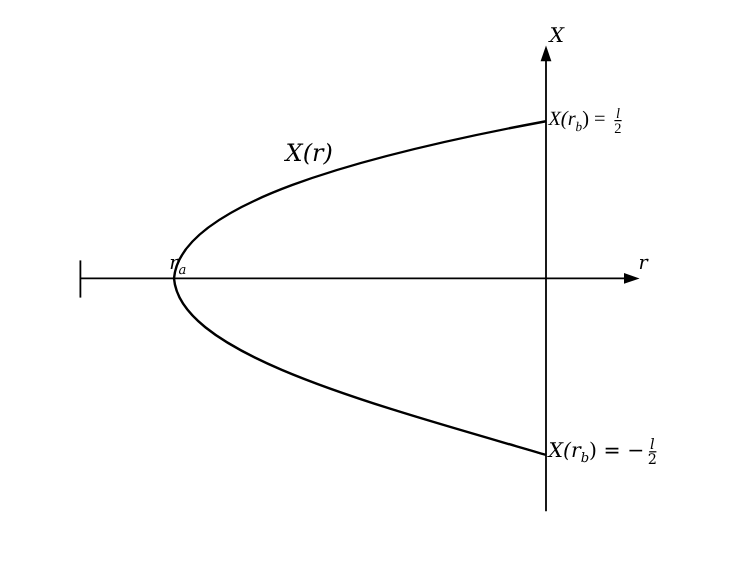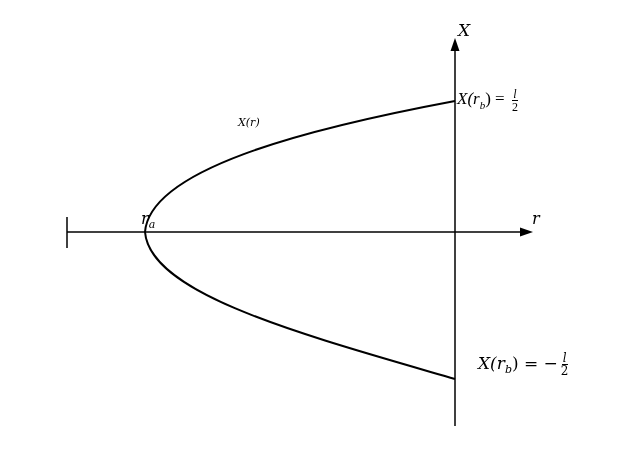--- a/index.html
+++ b/index.html
@@ -24,32 +24,32 @@
     <line x1="67" y1="217" x2="67" y2="248" stroke="#000" stroke-width="1.5"></line>
 
     <line x1="455" y1="426" x2="455" y2="50" stroke="#000" stroke-width="1.5"></line>
     <polygon points="455,38 450.5,51 459.5,51" fill="#000"></polygon>
 
     <path d="M455,101 C300,130 150,170 145,232 C150,294 300,334 455,379" fill="none" stroke="#000" stroke-width="2"></path>
   </svg>
 
   <div class="lbl" style="left:458px; top:22px; font-size:17px;">X</div>
   <div class="lbl" style="left:532px; top:211px; font-size:16px;">r</div>
-  <div class="lbl" style="left:238px; top:117px; font-size:11px;">X(r)</div>
+  <div class="lbl" style="left:238px; top:117px; font-size:20px;">X(r)</div>
 
   <div class="lbl" style="left:121px; top:211px; font-size:16px;margin-left:20px;">
     <span>r</span><sub>a</sub>
   </div>
 
   <div class="lbl" style="left:457px; top:88px; font-size:17px;font-family:Liberation Serif, serif;">
     <span>X(r</span><sub>b</sub><span class="up">) = </span><span class="frac">
         <span class="num">l</span>
         <span class="den">2</span>
       </span>
   </div>
 
-  <div class="lbl" style="left:457px; top:352px; font-size:17px;padding-left:21px;">
+  <div class="lbl" style="left:457px; top:364px; font-size:17px;">
     <span>X(r</span><sub>b</sub><span class="up">) = −</span><span class="frac">
         <span class="num">l</span>
         <span class="den">2</span>
       </span>
   </div>
 </div>
 
 </body></html>

